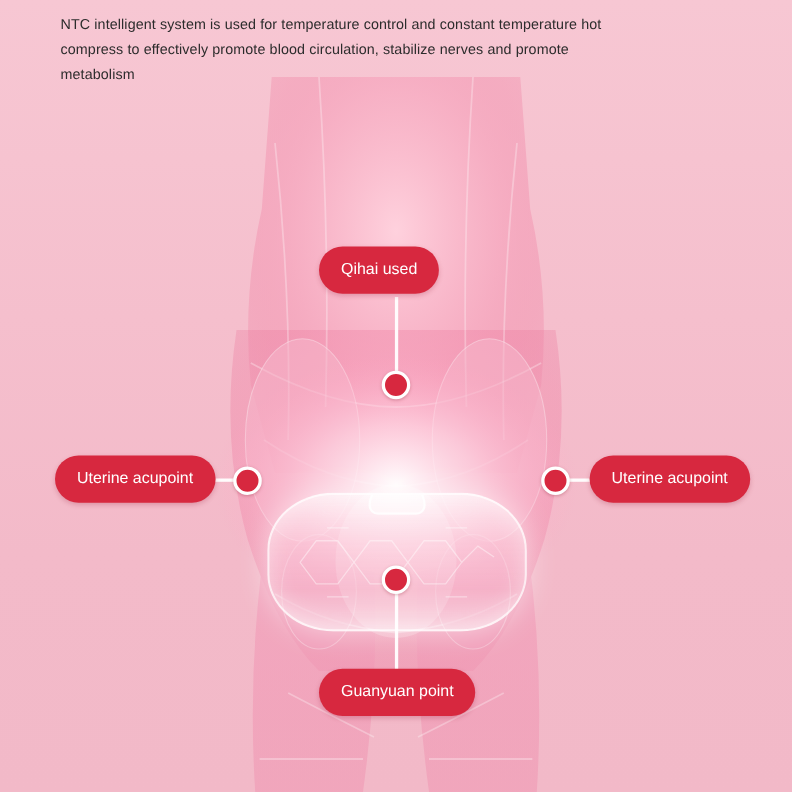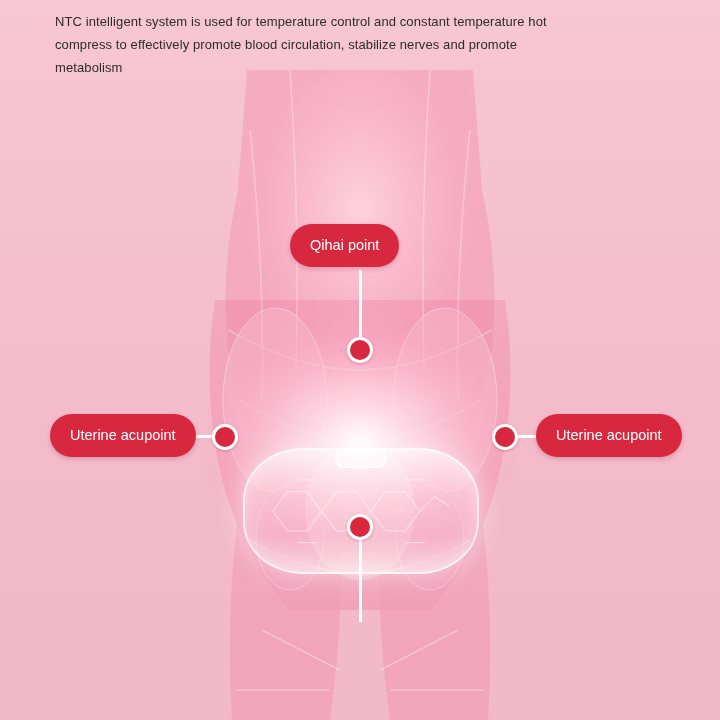--- a/index.html
+++ b/index.html
@@ -188,17 +188,18 @@
   <div class="line" style="left:359px; top:270px; width:3px; height:80px;"></div>
   <div class="line" style="left:150px; top:435px; width:80px; height:3px;"></div>
   <div class="line" style="left:510px; top:435px; width:80px; height:3px;"></div>
   <div class="line" style="left:359px; top:527px; width:3px; height:95px;"></div>
 
   <div class="dot" style="left:347px; top:337px;"></div>
   <div class="dot" style="left:212px; top:424px;"></div>
   <div class="dot" style="left:492px; top:424px;"></div>
   <div class="dot" style="left:347px; top:514px;"></div>
 
-  <div class="label" style="left:290px; top:224px;">Qihai point</div>
+  <div class="label" style="left:290px; top:224px;">Qihai used</div>
   <div class="label" style="left:50px; top:414px;">Uterine acupoint</div>
   <div class="label" style="left:536px; top:414px;">Uterine acupoint</div>
+  <div class="label" style="left:290px; top:608px;">Guanyuan point</div>
 
 </div>
 
 </body></html>

